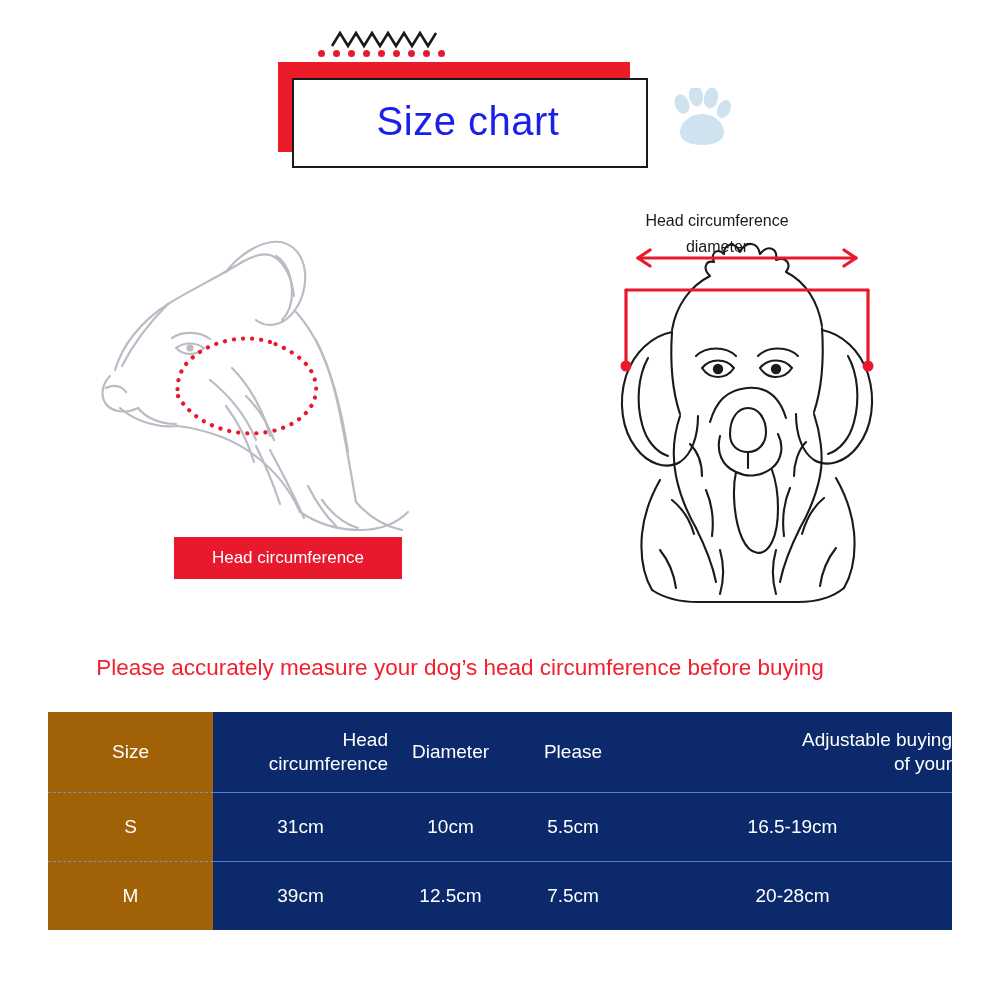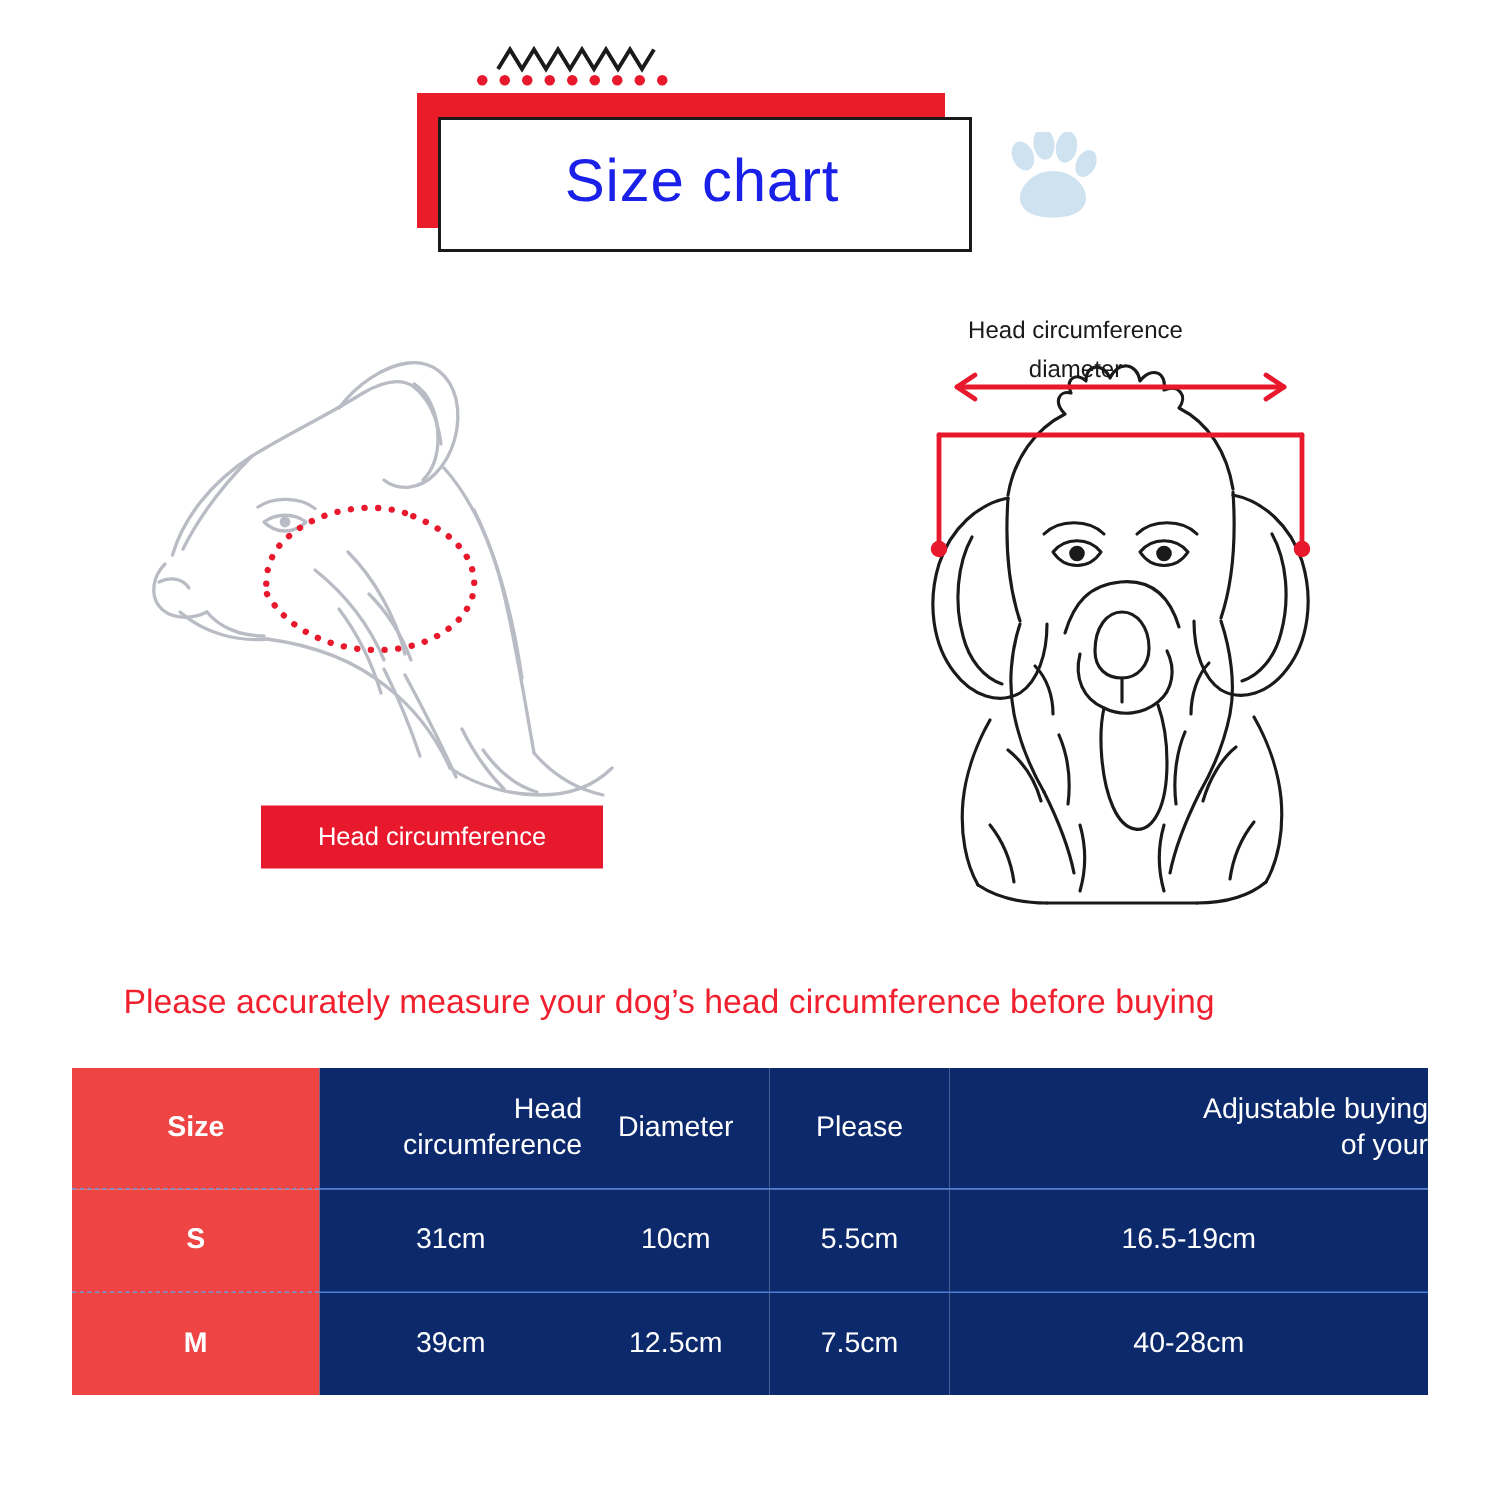--- a/index.html
+++ b/index.html
@@ -101,21 +101,21 @@
     font-size: 16px;
     text-align: center;
     white-space: nowrap;
   }
   #cap-head-circ { left: 632px; top: 22px; width: 170px; }
   #cap-diameter  { left: 652px; top: 48px; width: 130px; }
 
   
   #notice {
     position: absolute;
-    left: 0; top: 655px;
+    left: 14px; top: 655px;
     width: 892px;
     text-align: center;
     color: #f0202f;
     font-size: 22.5px;
     white-space: nowrap;
   }
 
   
   #size-table {
     position: absolute;
@@ -136,22 +136,21 @@
     font-size: 19px;
     text-align: center;
     vertical-align: middle;
     padding: 0;
   }
   #size-table thead th { height: 80px; font-size: 19px; }
   #size-table tbody td { height: 68px; font-size: 19px; }
 
   
   #size-table .size-cell {
-    background: #ef4444;
-    font-weight: bold;
+    background: #a16207;
   }
   
   #size-table .data-cell {
     background: #0c2a6b;
   }
   
   #size-table tbody tr td.data-cell {
     border-top: 1.5px solid #4f7fd6;
   }
   #size-table thead th.data-cell {
@@ -361,16 +360,16 @@
       <td class="data-cell">31cm</td>
       <td class="data-cell">10cm</td>
       <td class="data-cell">5.5cm</td>
       <td class="data-cell">16.5-19cm</td>
     </tr>
     <tr>
       <td class="size-cell">M</td>
       <td class="data-cell">39cm</td>
       <td class="data-cell">12.5cm</td>
       <td class="data-cell">7.5cm</td>
-      <td class="data-cell">40-28cm</td>
+      <td class="data-cell">20-28cm</td>
     </tr>
   </tbody>
 </table>
 
 </body></html>

